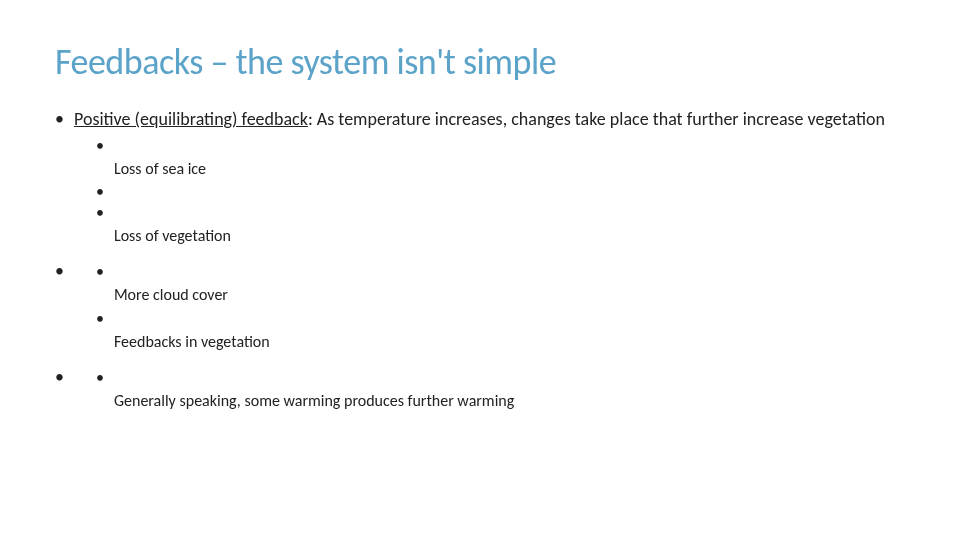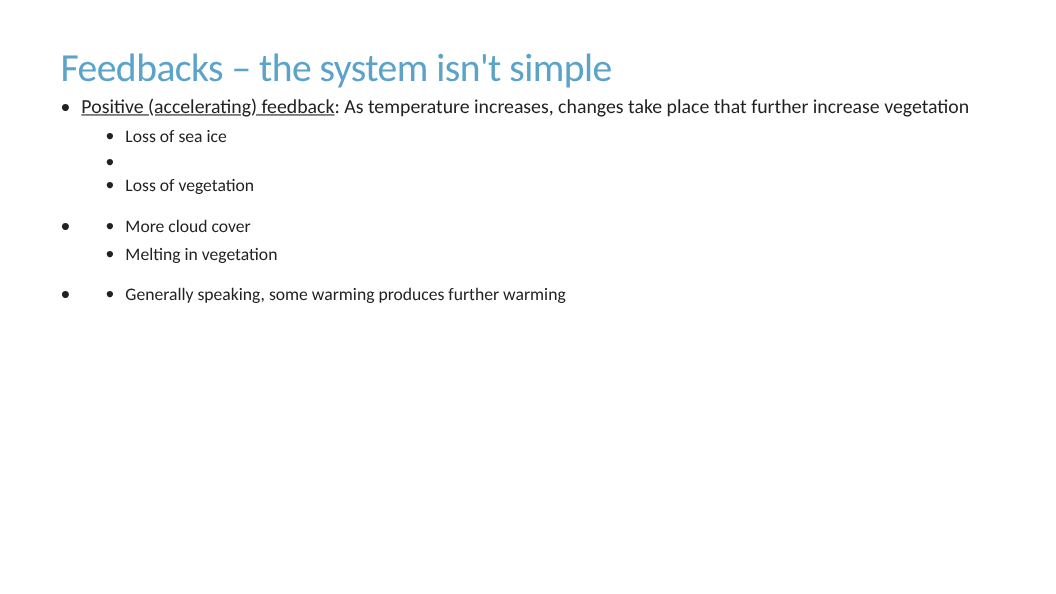--- a/index.html
+++ b/index.html
@@ -21,20 +21,21 @@
       height: 540px;
       padding: 40px 55px 30px 55px;
       display: flex;
       flex-direction: column;
     }
 
     .slide-title {
       font-size: 36px;
       font-weight: 300;
       color: #5ba3c9;
+      margin-bottom: 22px;
       letter-spacing: -0.5px;
     }
 
     .content {
       display: flex;
       flex-direction: column;
       gap: 0px;
     }
 
     .bullet-dot {
@@ -66,20 +67,21 @@
       font-size: 16px;
       margin-right: 10px;
       margin-top: 1px;
       flex-shrink: 0;
     }
 
     .sub-bullet-text {
       font-size: 16px;
       color: #222;
       line-height: 1.45;
+      margin-top: 22px;
     }
 
     .main-bullet-block {
       margin-bottom: 10px;
     }
 
     .main-bullet-row {
       display: flex;
       align-items: flex-start;
     }
@@ -100,21 +102,21 @@
 <div class="slide">
   <div class="slide-title">Feedbacks – the system isn't simple</div>
 
   <div class="content">
 
     <div class="main-bullet-block">
       <div class="main-bullet-row">
         <span class="bullet-dot">•</span>
         <div class="main-bullet-content">
           <span class="bullet-text">
-            <span class="underline">Positive (accelerating) feedback</span><span>: As temperature increases, changes take place that further increase vegetation</span>
+            <span class="underline">Positive (equilibrating) feedback</span><span>: As temperature increases, changes take place that further increase vegetation</span>
           </span>
           <div class="sub-list">
             <div class="sub-bullet-item">
               <span class="sub-bullet-dot">•</span>
               <span class="sub-bullet-text">Loss of sea ice</span>
             </div>
             <div class="sub-bullet-item">
               <span class="sub-bullet-dot">•</span>
             </div>
             <div class="sub-bullet-item">
@@ -130,21 +132,21 @@
       <div class="main-bullet-row">
         <span class="bullet-dot">•</span>
         <div class="main-bullet-content">
           <div class="sub-list">
             <div class="sub-bullet-item">
               <span class="sub-bullet-dot">•</span>
               <span class="sub-bullet-text">More cloud cover</span>
             </div>
             <div class="sub-bullet-item">
               <span class="sub-bullet-dot">•</span>
-              <span class="sub-bullet-text">Melting in vegetation</span>
+              <span class="sub-bullet-text">Feedbacks in vegetation</span>
             </div>
           </div>
         </div>
       </div>
     </div>
 
     <div class="main-bullet-block">
       <div class="main-bullet-row">
         <span class="bullet-dot">•</span>
         <div class="main-bullet-content">

